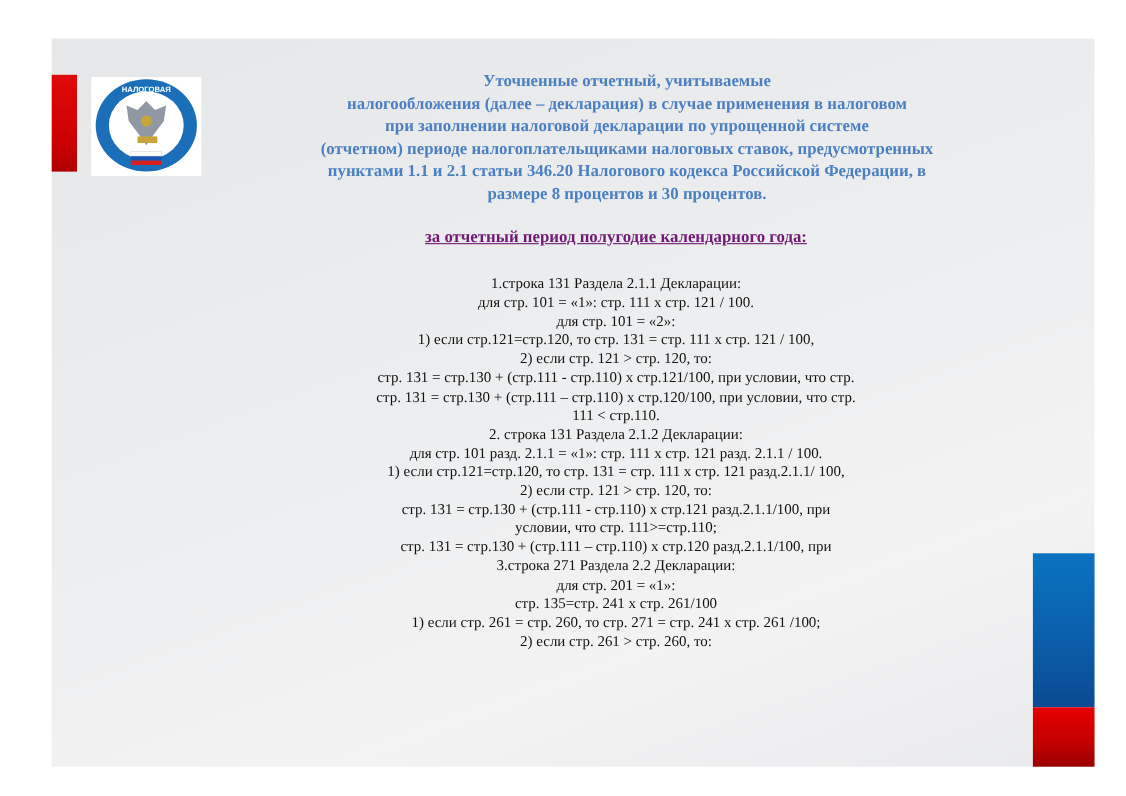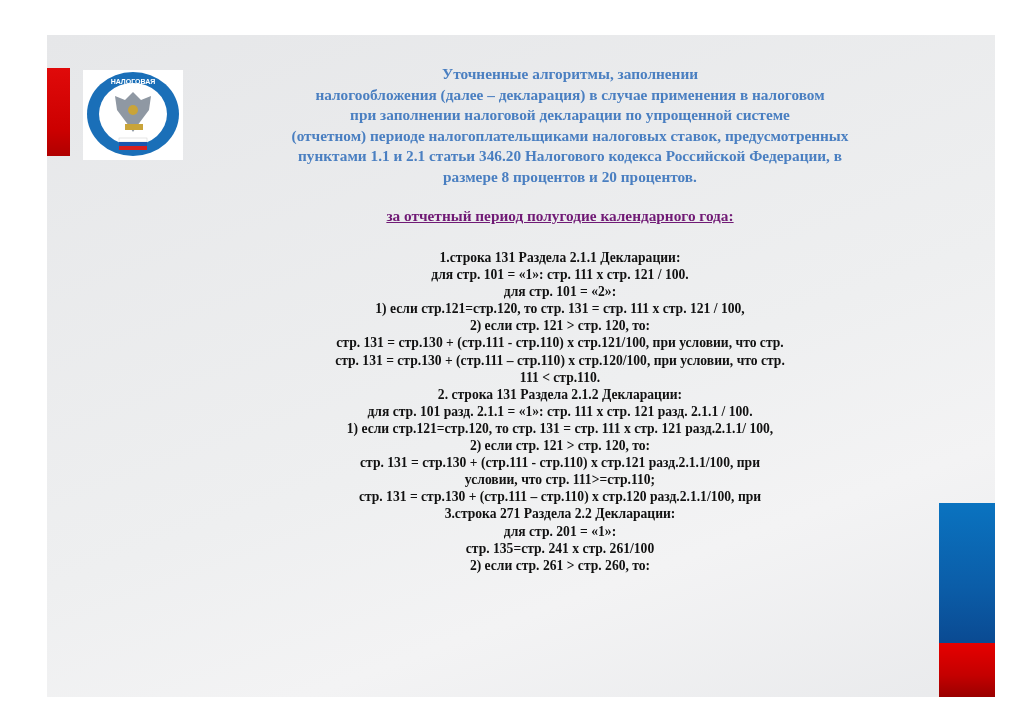--- a/index.html
+++ b/index.html
@@ -28,21 +28,21 @@
       position: absolute; left: 240px; top: 64px; width: 660px; text-align: center;
       color: #4a7fc1; font-weight: bold; font-size: 15.3px; line-height: 20.5px;
     }
     .title div { white-space: nowrap; }
     .period {
       position: absolute; left: 250px; top: 207px; width: 620px; text-align: center;
       font-weight: bold; font-size: 15.3px; text-decoration: underline; color: #701a75;
     }
     .body-text {
       position: absolute; left: 250px; top: 249px; width: 620px; text-align: center;
-      font-weight: bold; font-size: 13.6px; line-height: 17.1px; color: #111;
+      font-weight: normal; font-size: 13.6px; line-height: 17.1px; color: #111;
     }
     .body-text div { white-space: nowrap; }
   </style>
 </head>
 <body>
 
 <div class="slide"></div>
 <div class="red-bar"></div>
 
 <div class="logo-box">
@@ -57,26 +57,26 @@
     <rect x="42" y="54" width="18" height="6" fill="#c9a43a"></rect>
     <g>
       <rect x="36" y="68" width="28" height="4" fill="#ffffff" stroke="#ccc" stroke-width="0.5"></rect>
       <rect x="36" y="72" width="28" height="4" fill="#1a56b0"></rect>
       <rect x="36" y="76" width="28" height="4" fill="#d81e1e"></rect>
     </g>
   </svg>
 </div>
 
 <div class="title">
-  <div>Уточненные алгоритмы, заполнении</div>
+  <div>Уточненные отчетный, учитываемые</div>
   <div>налогообложения (далее – декларация) в случае применения в налоговом</div>
   <div>при заполнении налоговой декларации по упрощенной системе</div>
   <div>(отчетном) периоде налогоплательщиками налоговых ставок, предусмотренных</div>
   <div>пунктами 1.1 и 2.1 статьи 346.20 Налогового кодекса Российской Федерации, в</div>
-  <div>размере 8 процентов и 20 процентов.</div>
+  <div>размере 8 процентов и 30 процентов.</div>
 </div>
 
 <div class="period">за отчетный период полугодие календарного года:</div>
 
 <div class="body-text">
   <div>1.строка 131 Раздела 2.1.1 Декларации:</div>
   <div>для стр. 101 = «1»: стр. 111 х стр. 121 / 100.</div>
   <div>для стр. 101 = «2»:</div>
   <div>1) если стр.121=стр.120, то стр. 131 = стр. 111 х стр. 121 / 100,</div>
   <div>2) если стр. 121 &gt; стр. 120, то:</div>
@@ -86,19 +86,20 @@
   <div>2. строка 131 Раздела 2.1.2 Декларации:</div>
   <div>для стр. 101 разд. 2.1.1 = «1»: стр. 111 х стр. 121 разд. 2.1.1 / 100.</div>
   <div>1) если стр.121=стр.120, то стр. 131 = стр. 111 х стр. 121 разд.2.1.1/ 100,</div>
   <div>2) если стр. 121 &gt; стр. 120, то:</div>
   <div>стр. 131 = стр.130 + (стр.111 - стр.110) х стр.121 разд.2.1.1/100, при</div>
   <div>условии, что стр. 111&gt;=стр.110;</div>
   <div>стр. 131 = стр.130 + (стр.111 – стр.110) х стр.120 разд.2.1.1/100, при</div>
   <div>3.строка 271 Раздела 2.2 Декларации:</div>
   <div>для стр. 201 = «1»:</div>
   <div>стр. 135=стр. 241 х стр. 261/100</div>
+  <div>1) если стр. 261 = стр. 260, то стр. 271 = стр. 241 х стр. 261 /100;</div>
   <div>2) если стр. 261 &gt; стр. 260, то:</div>
 </div>
 
 <div class="flag">
   <div class="blue"></div>
   <div class="red"></div>
 </div>
 
 </body></html>

